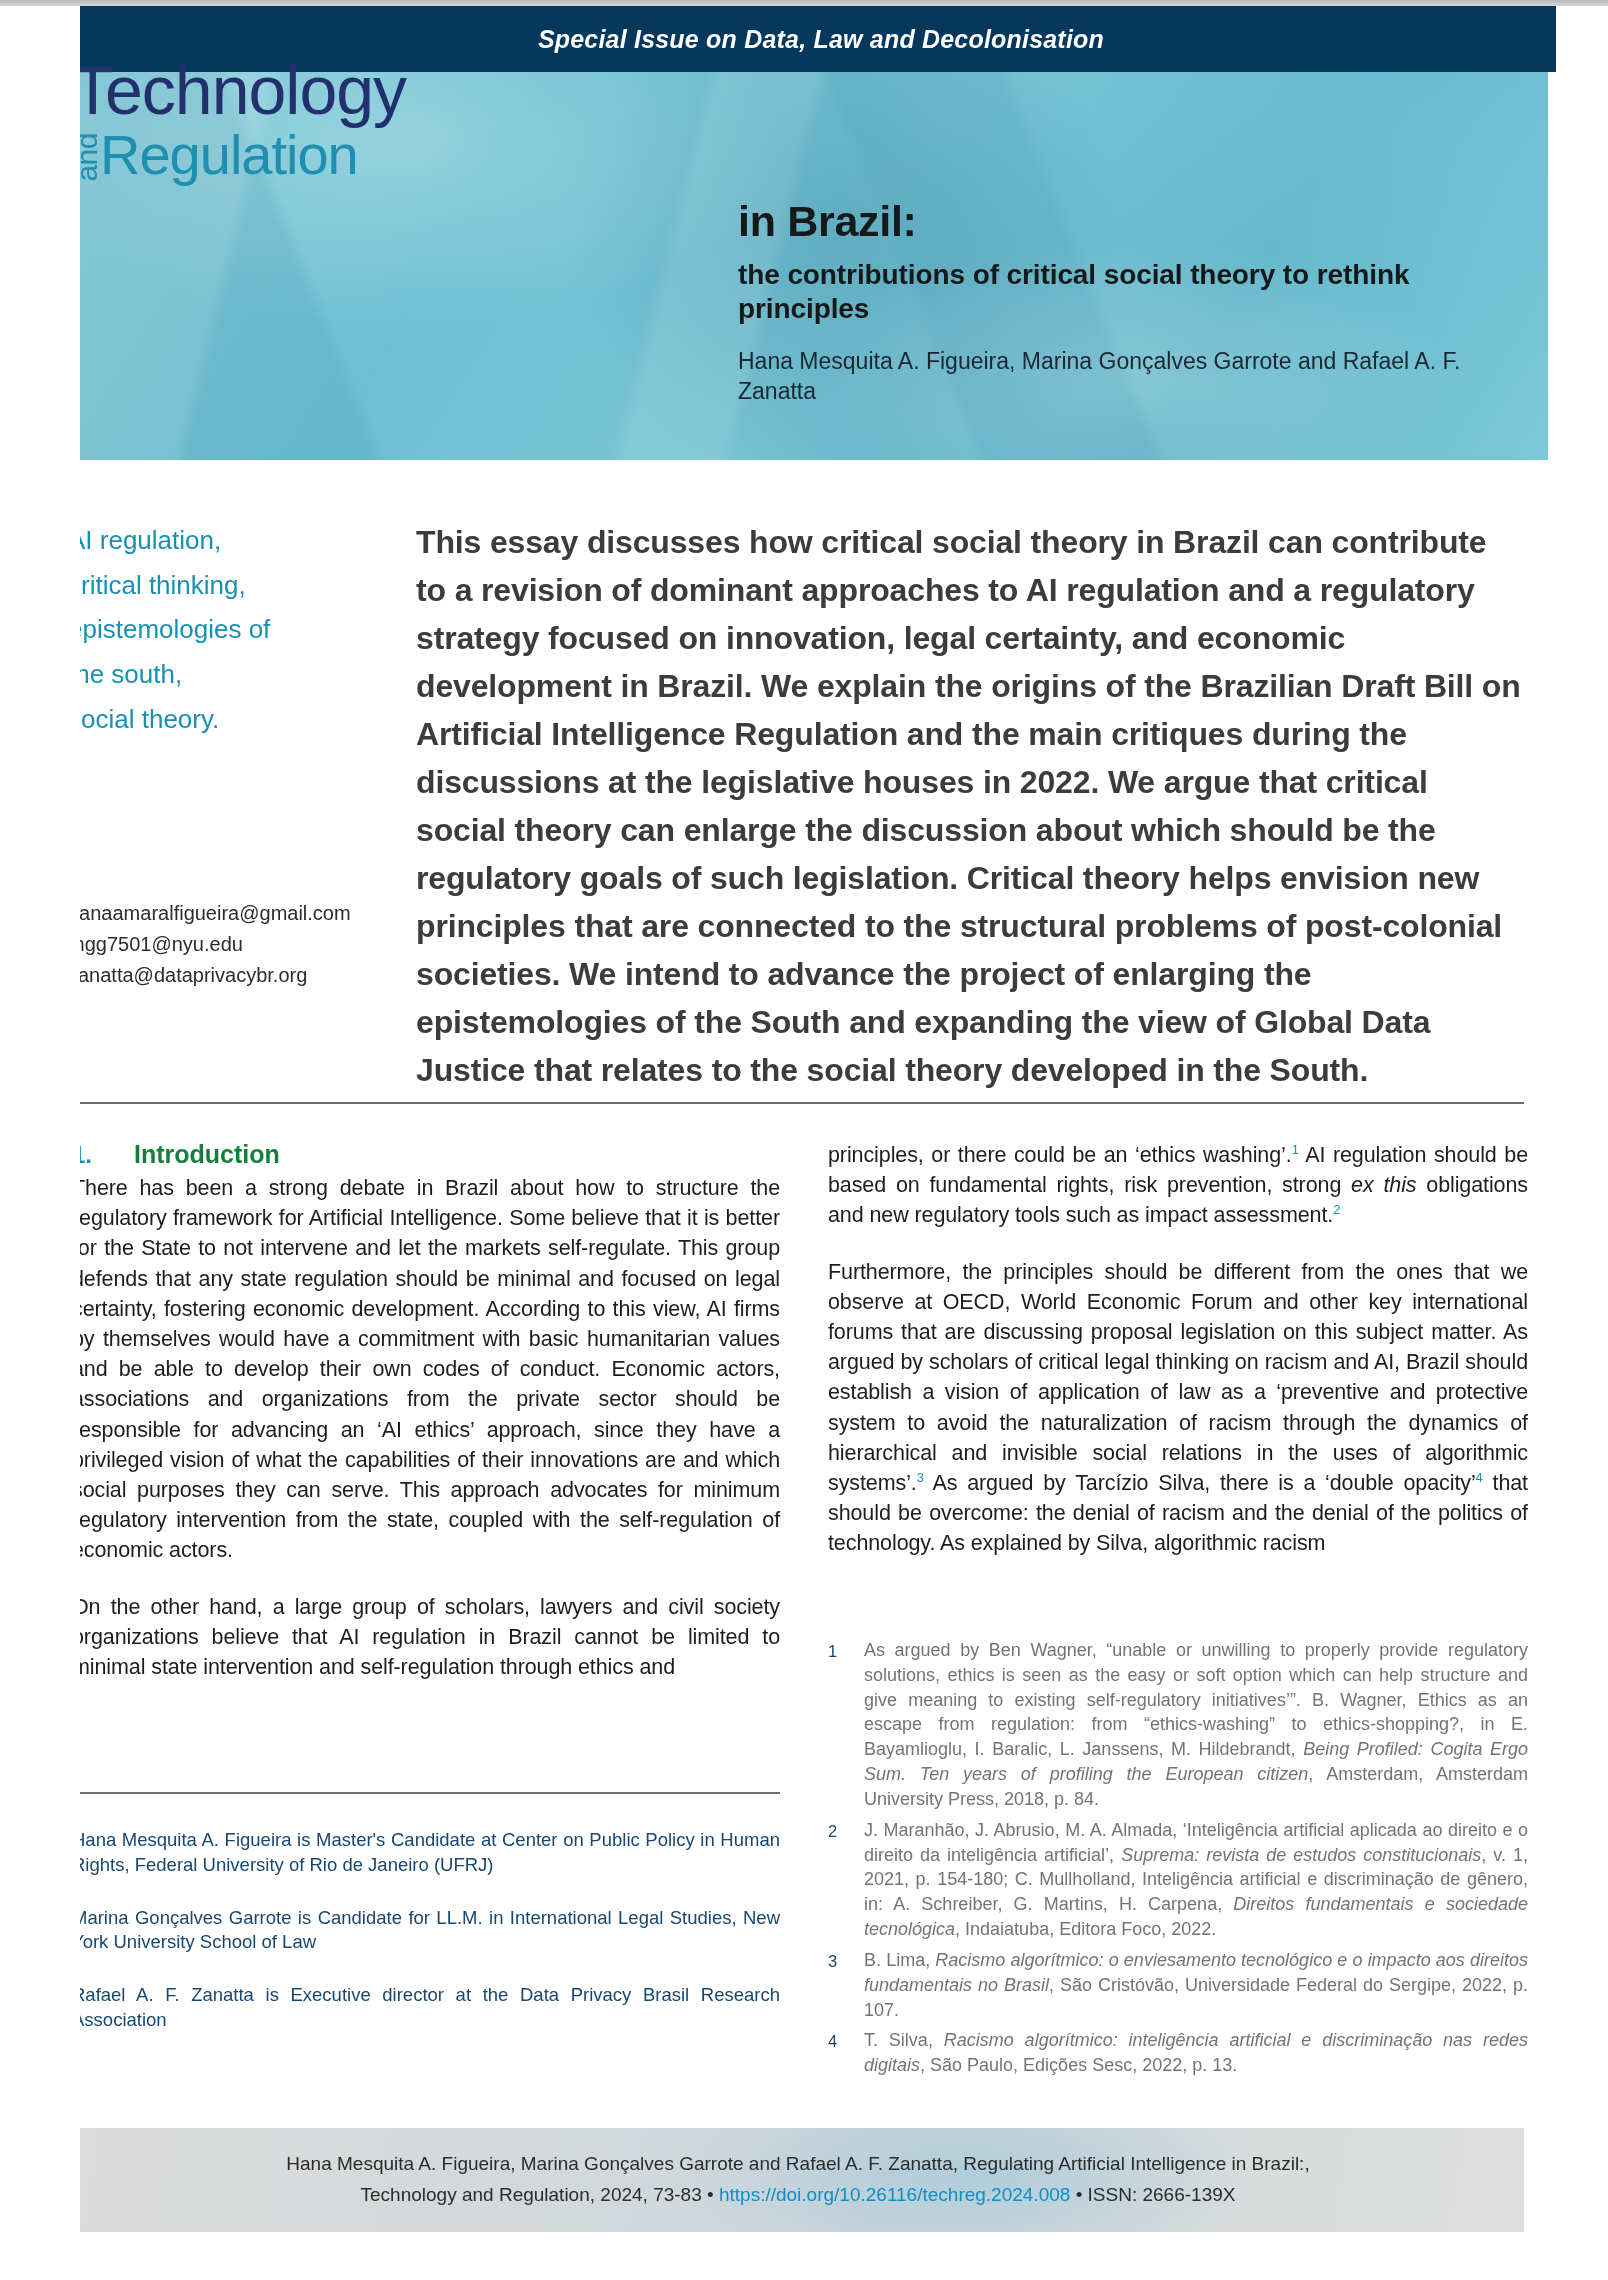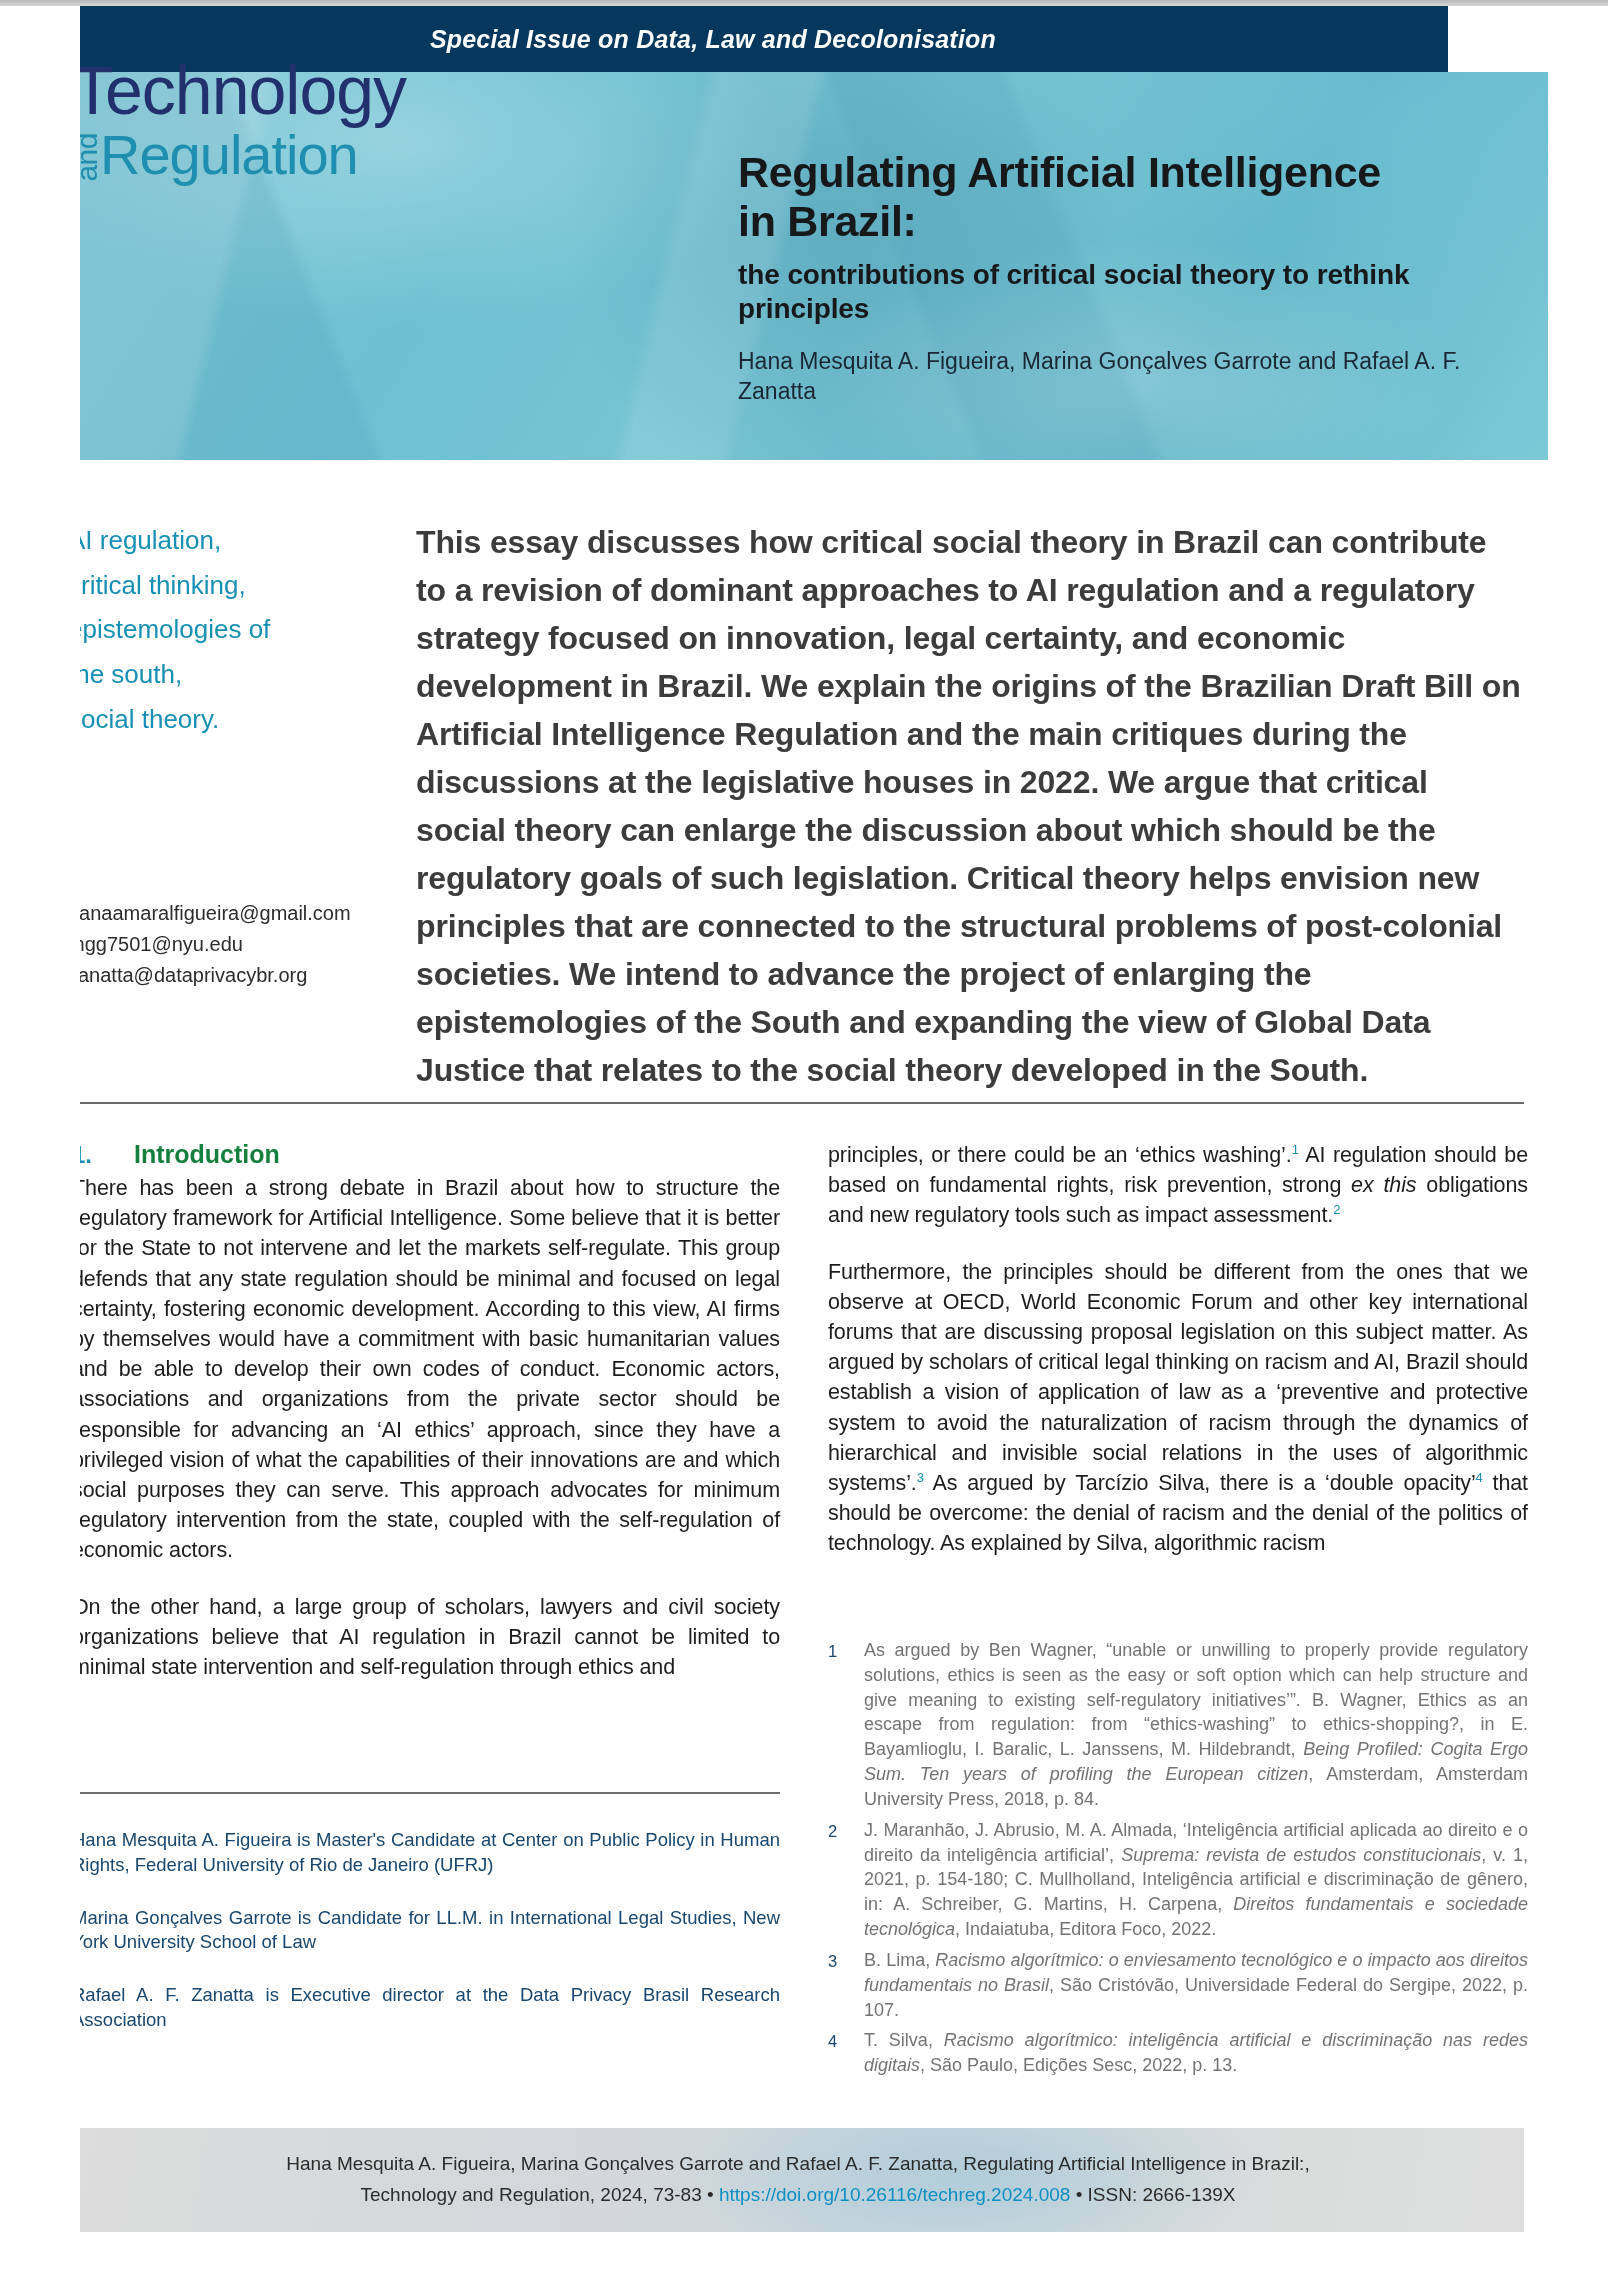--- a/index.html
+++ b/index.html
@@ -37,21 +37,21 @@
     position: absolute;
     left: 0; top: 0; width: 100%; height: 6px;
     background: linear-gradient(#b9b9b9, #d8d8d8);
     z-index: 6;
   }
 
   
   .ribbon {
     position: absolute;
     left: 80px; top: 6px;
-    width: 1368px; height: 66px;
+    width: 1476px; height: 66px;
     background: #06375c;
     z-index: 3;
   }
   .ribbon-text {
     position: absolute;
     right: 452px;
     top: 50%;
     transform: translateY(-50%);
     color: #ffffff;
     font-size: 25px;
@@ -356,21 +356,21 @@
   <div class="logo">
     <span class="logo-tech">Technology</span>
     <span class="logo-row2">
       <span class="logo-and">and</span>
       <span class="logo-reg">Regulation</span>
     </span>
   </div>
 
   <div class="title-block">
     <h1 class="art-title">
-      <span>Regulating Artificial Intelligence</span><br>
+      <br>
       <span>in Brazil:</span>
     </h1>
     <div class="art-subtitle">the contributions of critical social theory to rethink principles</div>
     <div class="art-authors">Hana Mesquita A. Figueira, Marina Gonçalves Garrote and Rafael A. F. Zanatta</div>
   </div>
 
   <div class="kw-col">
     <div class="kw-line">AI regulation,</div>
     <div class="kw-line">critical thinking,</div>
     <div class="kw-line">epistemologies of</div>

